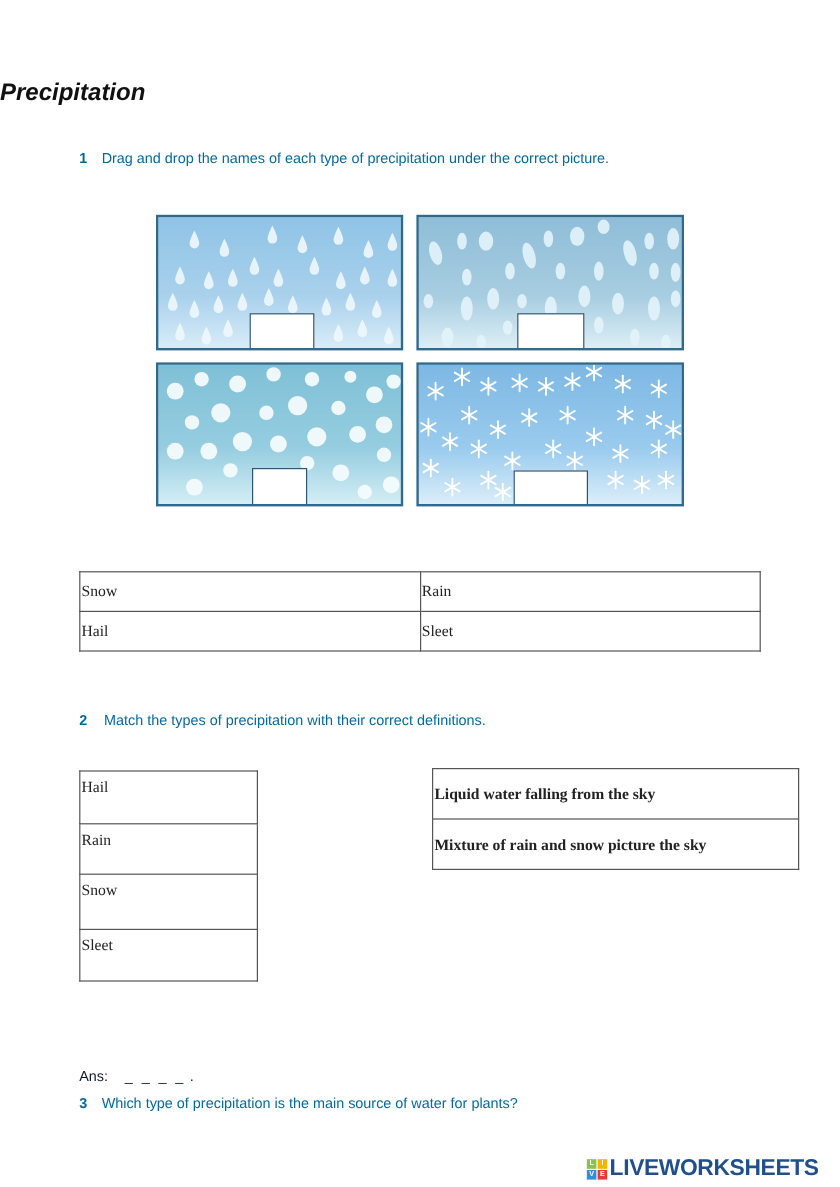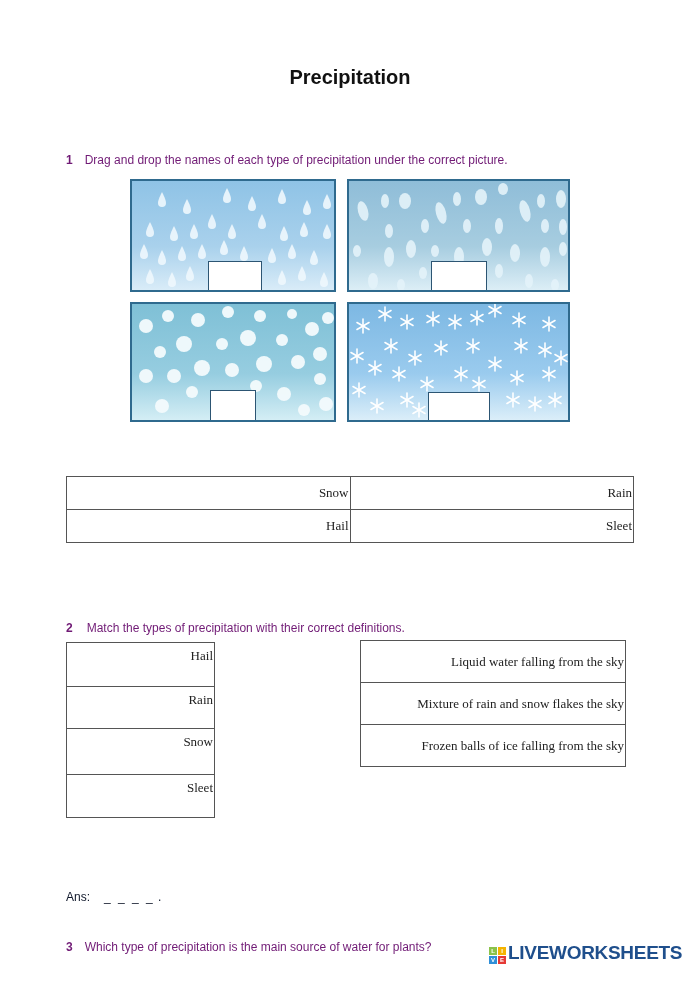--- a/index.html
+++ b/index.html
@@ -3,23 +3,23 @@
   <meta charset="utf-8">
   <style>
     html, body { margin: 0; padding: 0; }
     body {
       width: 700px; height: 989px; position: relative; overflow: hidden;
       background: #ffffff; color: #222;
       font-family: "Liberation Sans", sans-serif;
     }
     .title {
       position: absolute; left: 0; width: 700px; top: 66px;
-      text-align: center; font-weight: bold; font-size: 20px; color: #111;
-    }
-    .q { position: absolute; font-size: 12px; color: #701a75; margin-top: 28px; }
+      text-align: left; font-weight: bold; font-size: 20px; color: #111; font-style: italic;
+    }
+    .q { position: absolute; font-size: 12px; color: #0369a1; }
     .q .num { font-weight: bold; display: inline-block; margin-right: 12px; }
     .q1 { left: 66px; top: 125px; }
     .q2 { left: 66px; top: 593px; }
     .q2 .num { margin-right: 14px; }
     .q3 { left: 66px; top: 912px; }
     .ans { position: absolute; left: 66px; top: 890px; font-size: 12px; color: #0f172a; }
     .ans .blank { margin-left: 14px; letter-spacing: 2px; }
 
     .pic {
       position: absolute; overflow: hidden;
@@ -34,29 +34,29 @@
       background: linear-gradient(#8fc3e6 0%, #a9d1ec 60%, #d9ecf8 100%); }
     .p-sleet { left: 347px; top: 179px; width: 223px; height: 113px;
       background: linear-gradient(#8fbdd8 0%, #a7cde0 60%, #dceef6 100%); }
     .p-hail { left: 130px; top: 302px; width: 206px; height: 120px;
       background: linear-gradient(#7fc0d6 0%, #96cde0 60%, #d4eef5 100%); }
     .p-snow { left: 347px; top: 302px; width: 223px; height: 120px;
       background: linear-gradient(#7db8e3 0%, #9acbee 60%, #dbeef9 100%); }
 
     table { border-collapse: collapse; position: absolute;
       font-family: "Liberation Serif", serif; font-size: 13px; color: #222; }
-    table td { border: 1px solid #555; text-align: right; }
+    table td { border: 1px solid #555; text-align: left; }
     .word-bank { left: 66px; top: 476px; width: 568px; }
     .word-bank td { height: 30px; width: 50%; }
     .left-list { left: 66px; top: 642px; width: 149px; }
     .left-list td { vertical-align: top; padding-top: 5px; }
-    .right-list { left: 360px; top: 640px; width: 266px; }
+    .right-list { left: 360px; top: 640px; width: 306px; font-weight: bold; }
     .right-list td { height: 39px; }
 
-    .logo { position: absolute; left: 489px; top: 942px; display: flex; align-items: flex-end; }
+    .logo { position: absolute; left: 489px; top: 963px; display: flex; align-items: center; }
     .logo .badge { display: grid; grid-template-columns: 8px 8px; grid-template-rows: 8px 8px; gap: 1px; margin-right: 2px; }
     .logo .badge span { display: block; font-size: 6px; line-height: 8px; text-align: center; color: #fff; font-weight: bold; }
     .logo .text { font-weight: bold; font-size: 19px; color: #1f4f8c; letter-spacing: -0.3px; }
   </style>
 </head>
 <body>
 
 <div class="title">Precipitation</div>
 
 <div class="q q1">
@@ -257,24 +257,21 @@
       </tr>
 </tbody>
   </table>
 
 <table class="right-list">
   <tbody>
       <tr>
         <td>Liquid water falling from the sky</td>
       </tr>
   <tr>
-        <td>Mixture of rain and snow flakes the sky</td>
-      </tr>
-  <tr>
-        <td>Frozen balls of ice falling from the sky</td>
+        <td>Mixture of rain and snow picture the sky</td>
       </tr>
 </tbody>
   </table>
 
 <div class="q q3">
   <span class="num">3</span><span>Which type of precipitation is the main source of water for plants?</span>
 </div>
 <div class="ans">
   <span>Ans:</span><span class="blank">_ _ _ _</span>
   <span>.</span>

